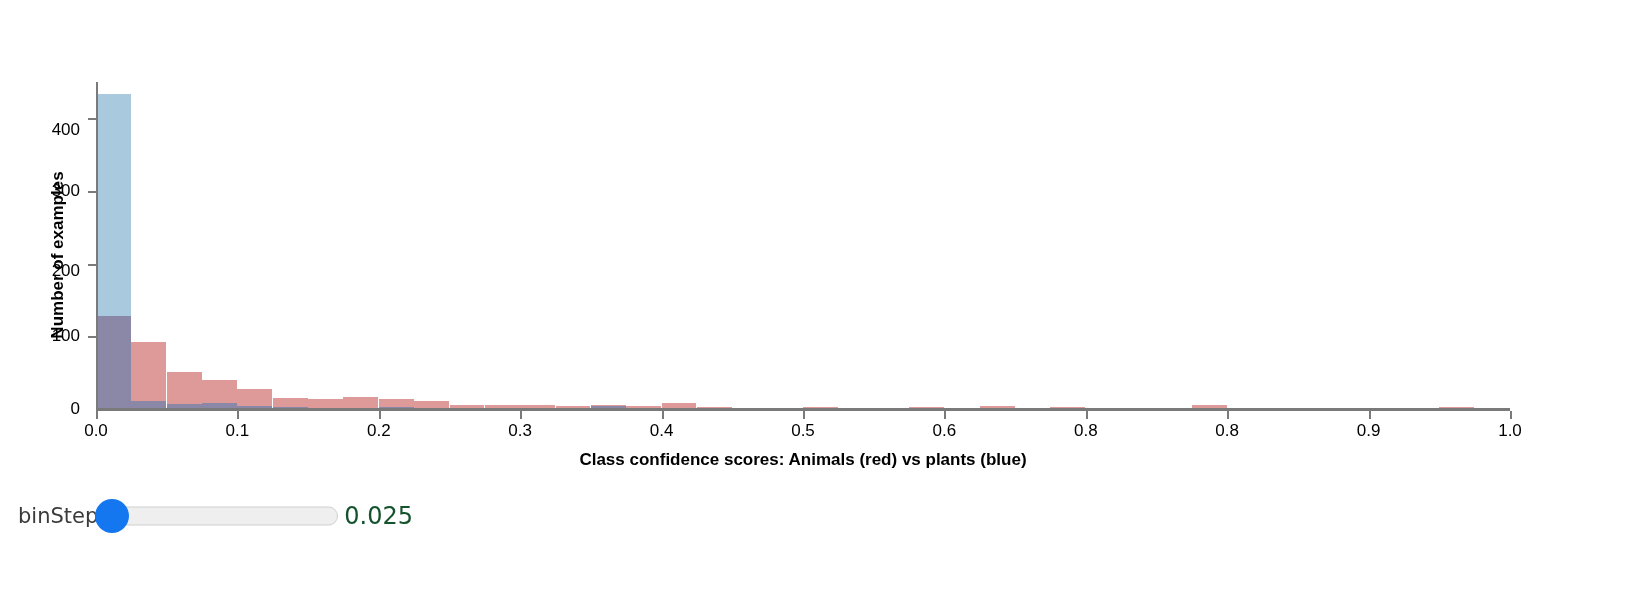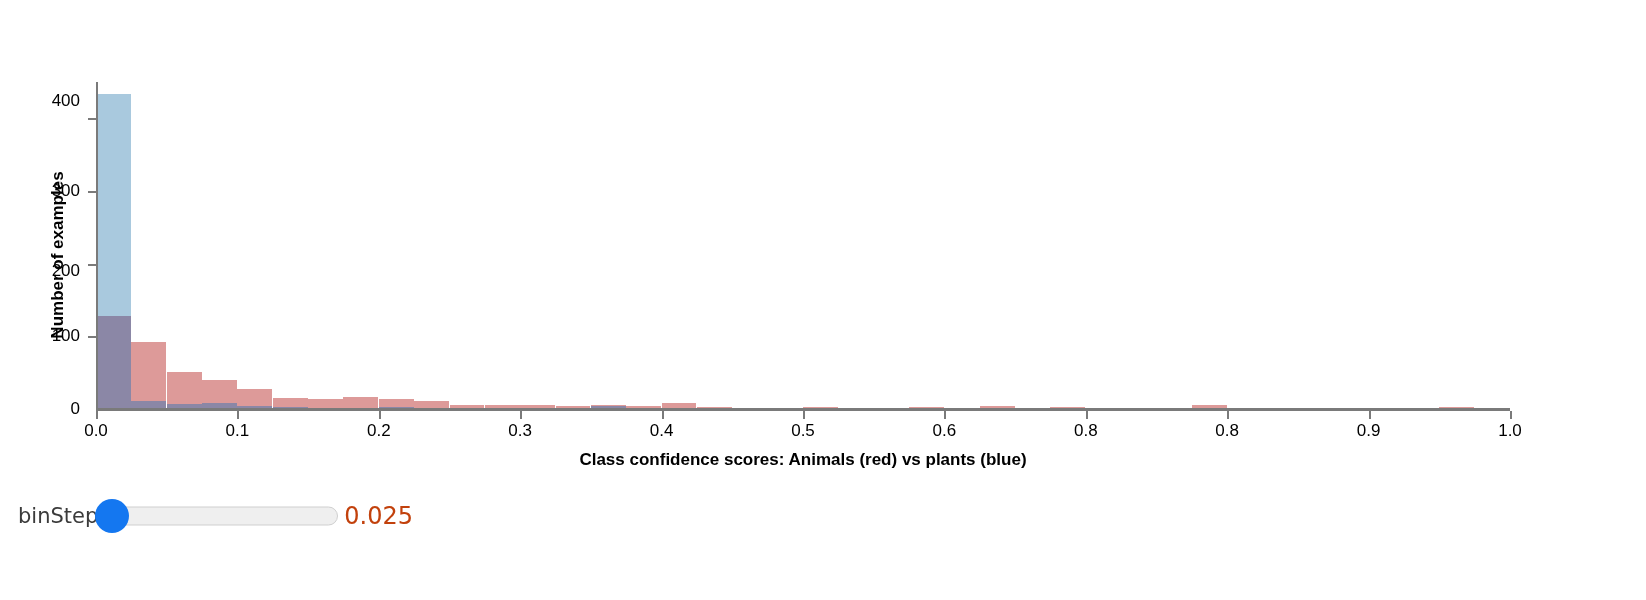--- a/index.html
+++ b/index.html
@@ -168,21 +168,21 @@
     position: absolute;
     top: 50%;
     width: 34px;
     height: 34px;
     border-radius: 50%;
     background: #1477f0;
     transform: translate(-50%, -50%);
   }
   .slider-value {
     font-size: 24px;
-    color: #c2410c;
+    color: #14532d;
     font-family: "DejaVu Sans", sans-serif;
     margin-left: 6px;
     line-height: 1;
   }
 </style>
 </head>
 <body>
 
 <div id="root">
 
@@ -253,21 +253,21 @@
 
   <div id="y-ticks">
       <div class="ytick-label" style="top: 409px;">0</div>
       <div class="ytick-mark" style="top: 336.333px;"></div>
       <div class="ytick-label" style="top: 336.333px;">100</div>
       <div class="ytick-mark" style="top: 263.667px;"></div>
       <div class="ytick-label" style="top: 271px; text-align: right;">200</div>
       <div class="ytick-mark" style="top: 191px;"></div>
       <div class="ytick-label" style="top: 191px;">300</div>
       <div class="ytick-mark" style="top: 118.333px;"></div>
-      <div class="ytick-label" style="top: 101px; text-align: right;">400</div>
+      <div class="ytick-label" style="top: 130px; text-align: right;">400</div>
     </div>
   <div id="x-ticks">
       <div class="xtick-mark" style="left: 96px;"></div>
       <div class="xtick-label" style="left: 96px;">0.0</div>
       <div class="xtick-mark" style="left: 237.4px;"></div>
       <div class="xtick-label" style="left: 237.4px;">0.1</div>
       <div class="xtick-mark" style="left: 378.8px;"></div>
       <div class="xtick-label" style="left: 378.8px;">0.2</div>
       <div class="xtick-mark" style="left: 520.2px;"></div>
       <div class="xtick-label" style="left: 520.2px;">0.3</div>

